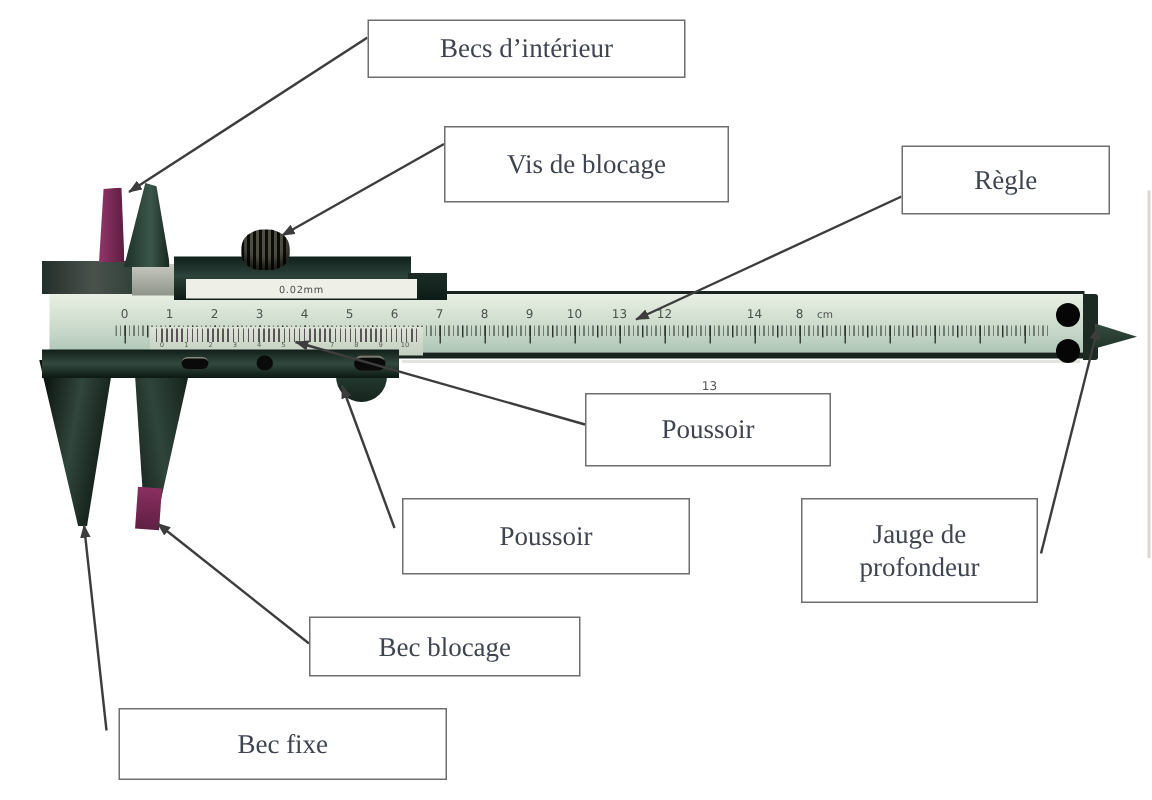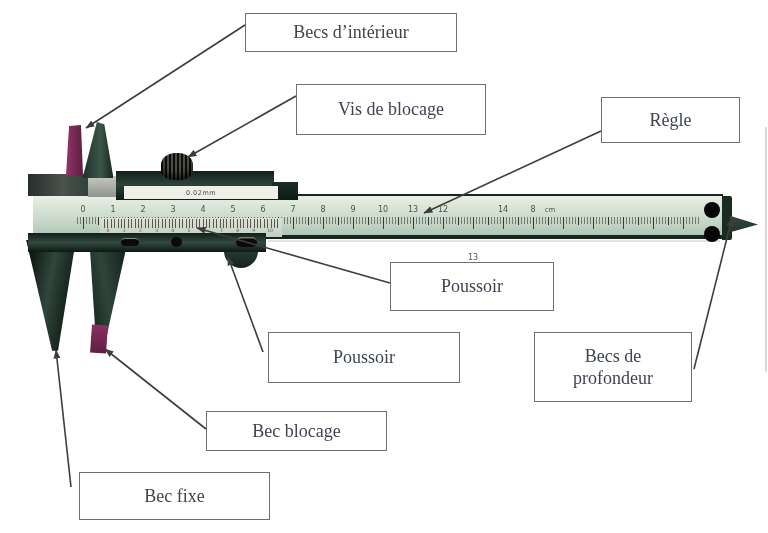--- a/index.html
+++ b/index.html
@@ -224,22 +224,22 @@
       <div class="label-box" style="left: 601px; top: 97px; width: 139px; height: 46px;">
         <span>Règle</span>
       </div>
       <div class="label-box" style="left: 390px; top: 262px; width: 164px; height: 49px;">
         <span>Poussoir</span>
       </div>
       <div class="label-box" style="left: 268px; top: 332px; width: 192px; height: 51px;">
         <span>Poussoir</span>
       </div>
       <div class="label-box" style="left: 534px; top: 332px; width: 158px; height: 70px;">
-        <span>Becs de profondeur</span>
+        <span>Jauge de profondeur</span>
       </div>
       <div class="label-box" style="left: 206px; top: 411px; width: 181px; height: 40px;">
         <span>Bec blocage</span>
       </div>
-      <div class="label-box" style="left: 79px; top: 472px; width: 191px; height: 48px;">
+      <div class="label-box" style="left: 79px; top: 472px; width: 219px; height: 48px;">
         <span>Bec fixe</span>
       </div>
     </div>
 </div>
 
 </body></html>

